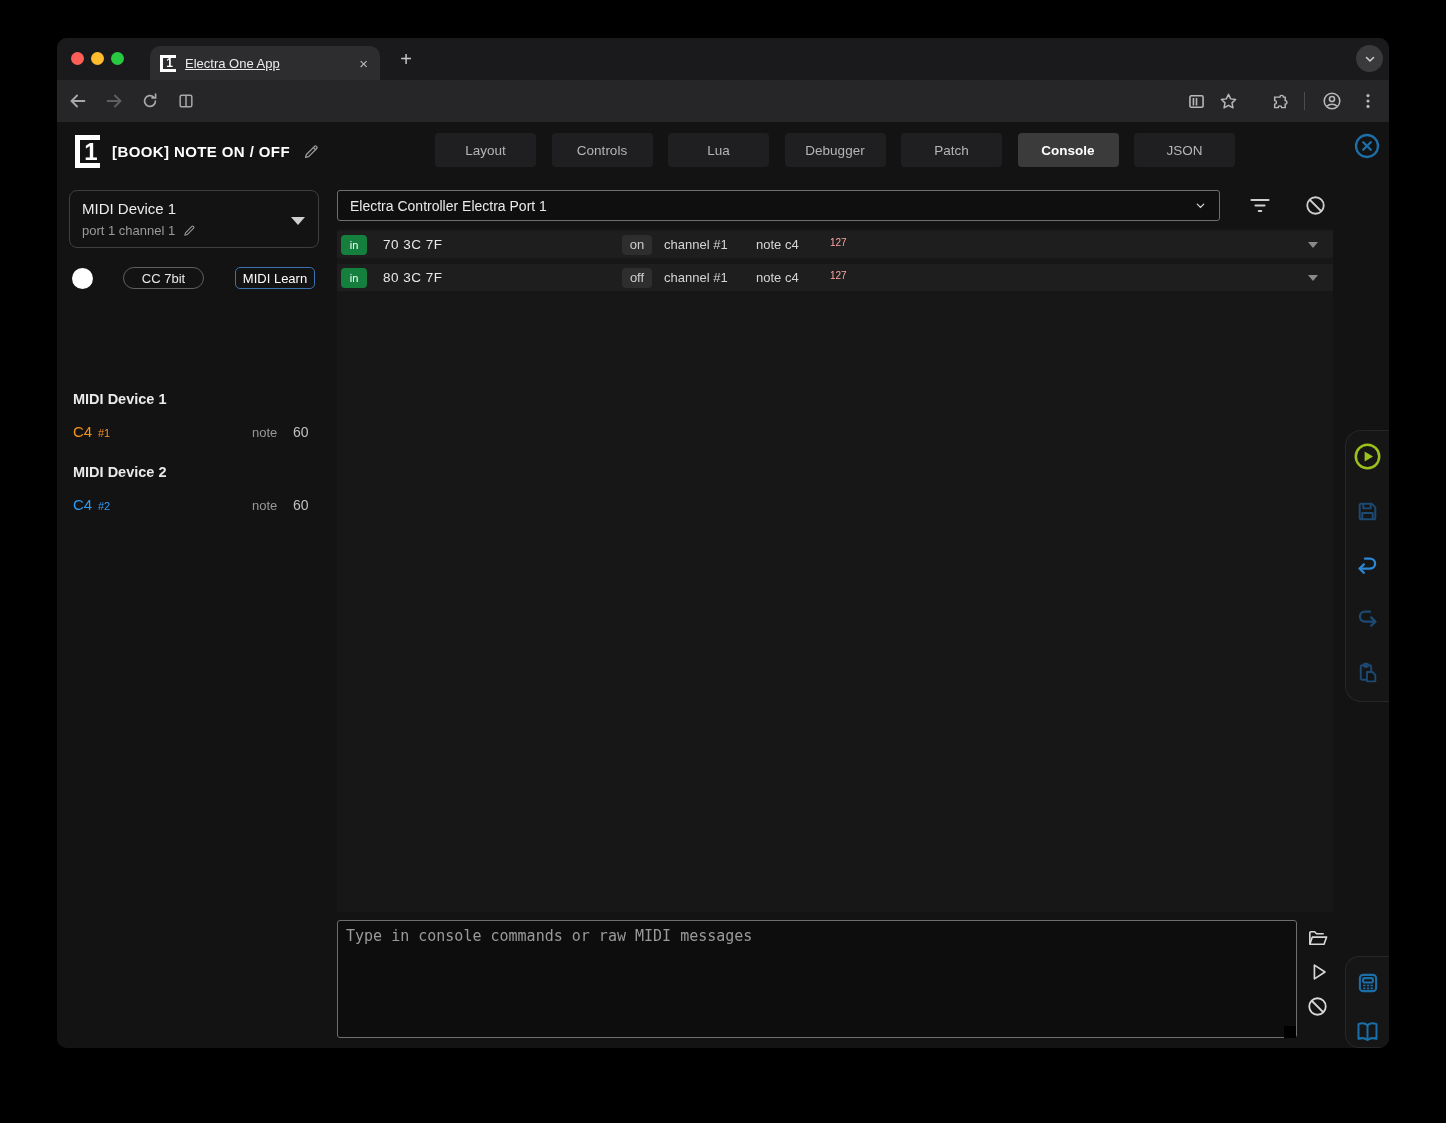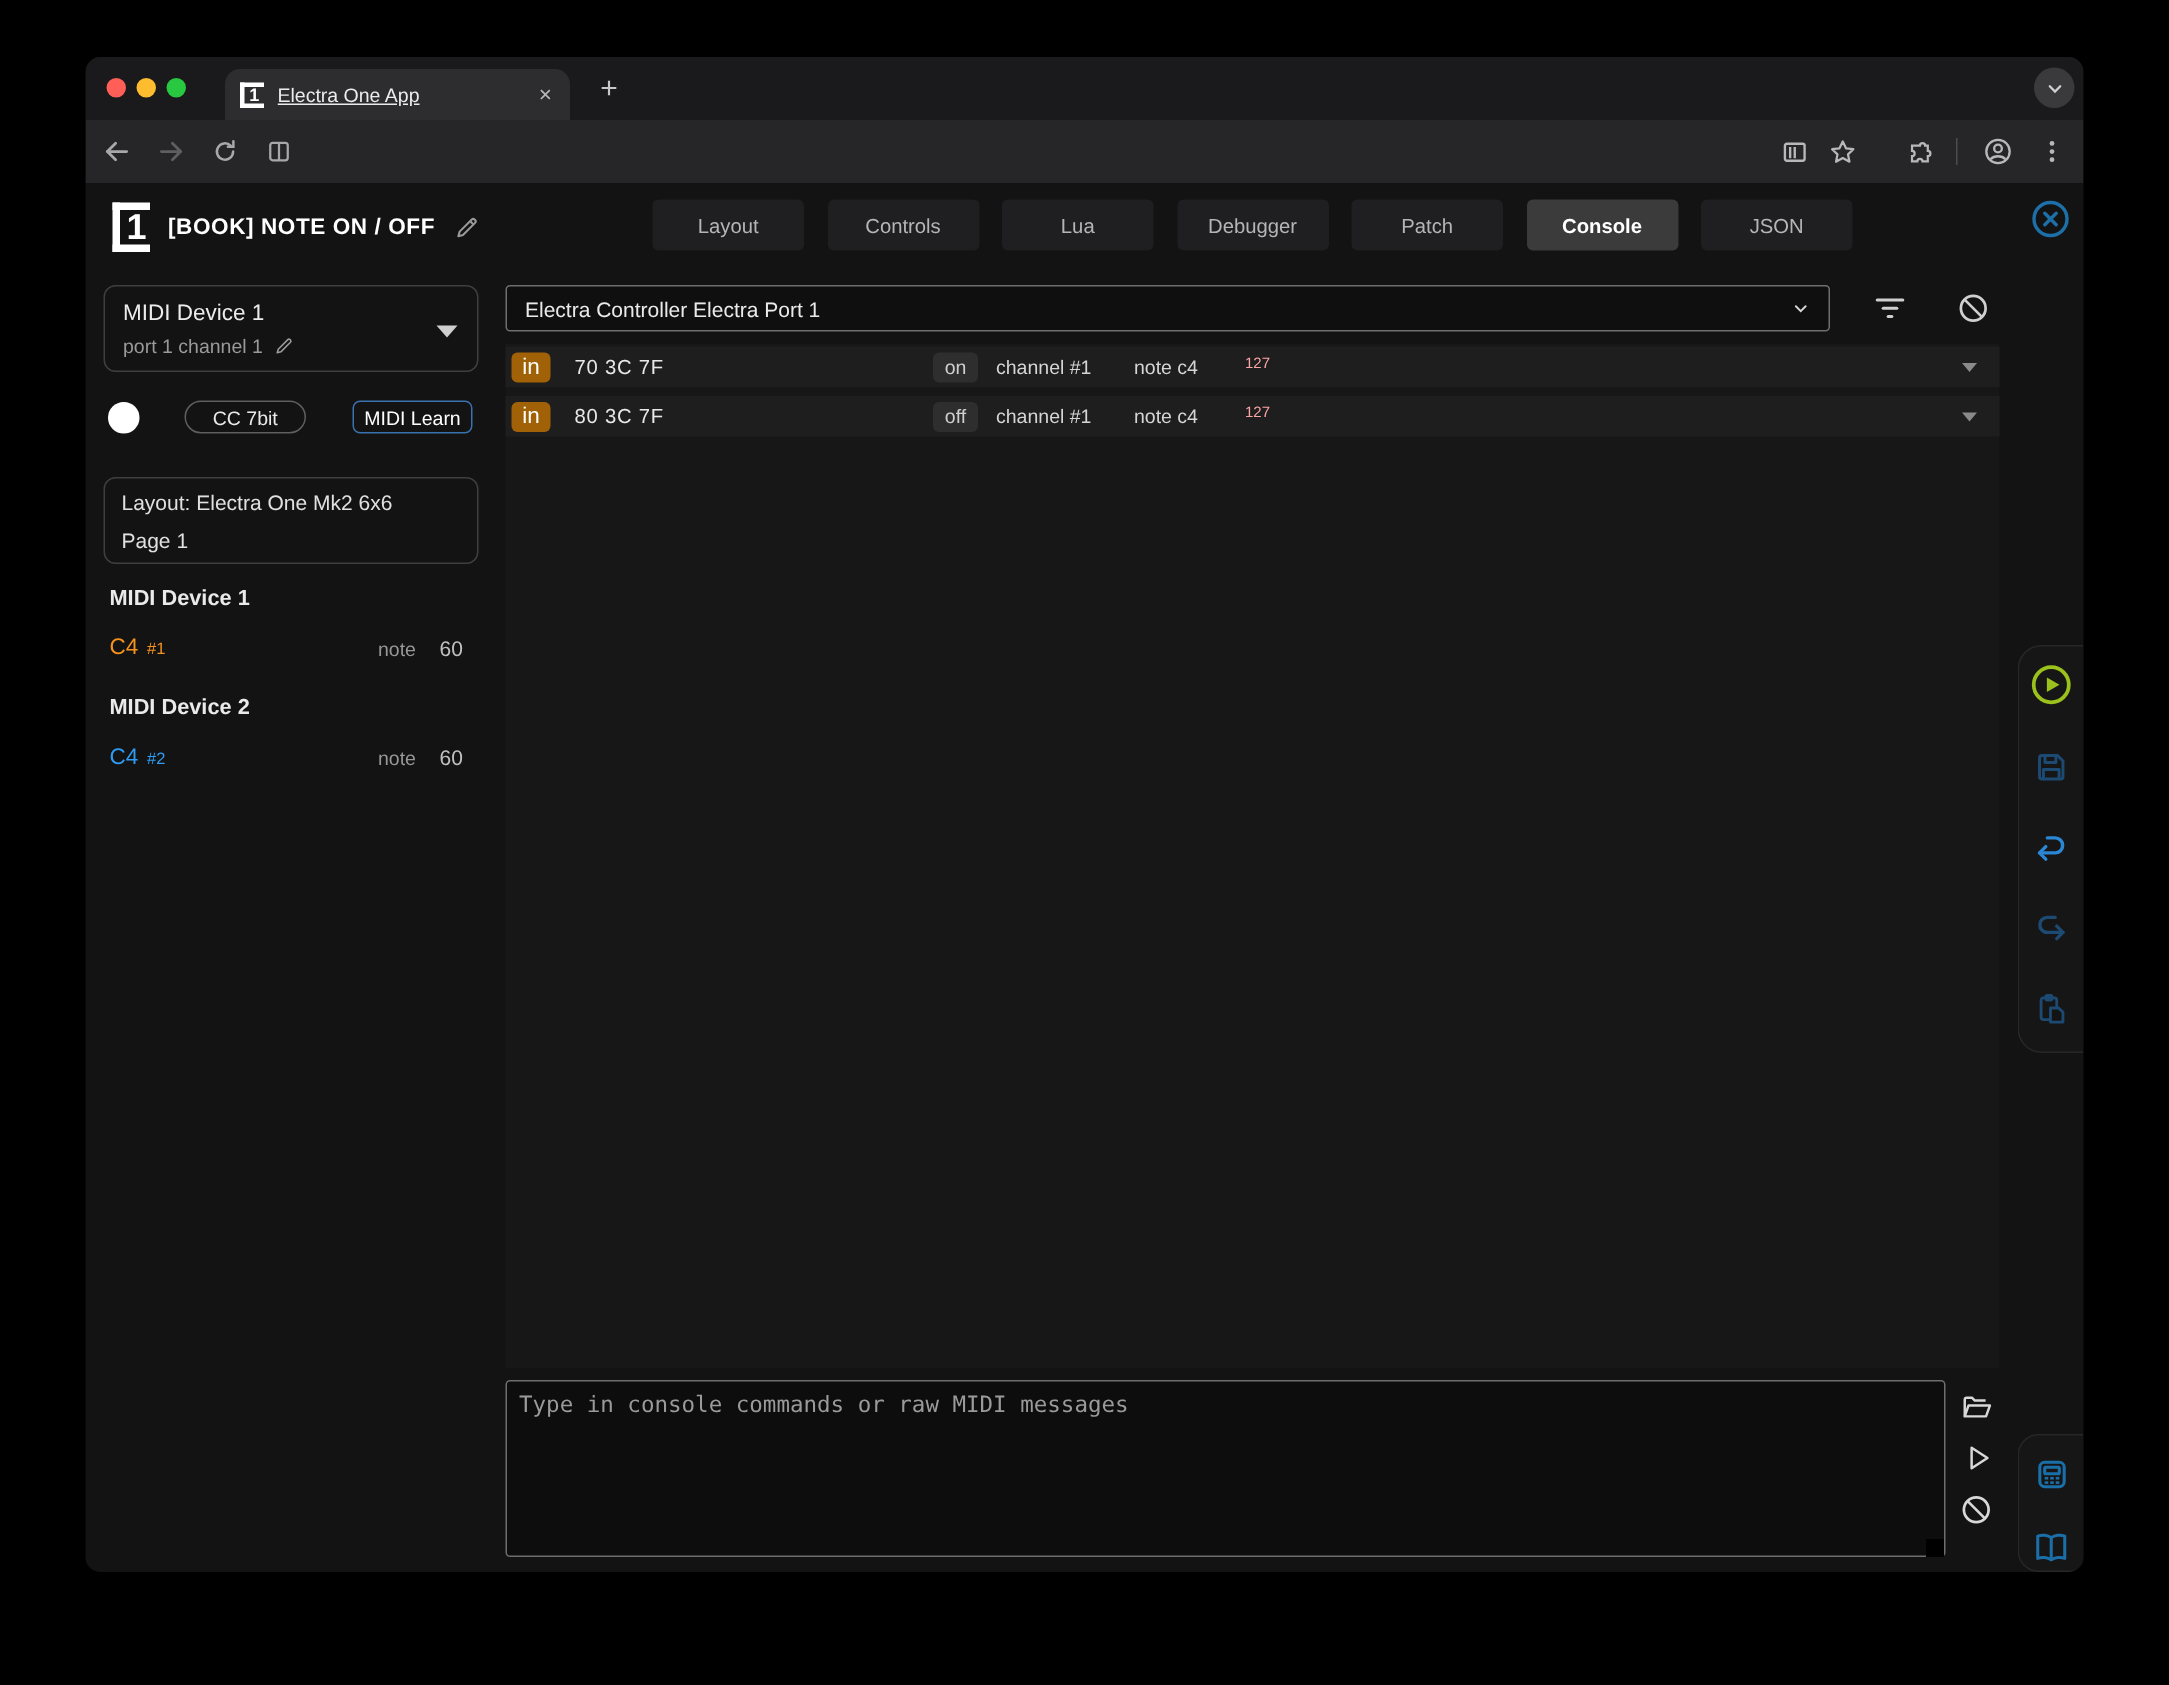--- a/index.html
+++ b/index.html
@@ -61,22 +61,22 @@
   .ctlval { position:absolute; left:236px; top:1px; font-size:14px; color:#c0c0c0; }
   .c-orange { color:#f6921e; } .c-blue { color:#2f9bf2; }
 
   
   .portselect { position:absolute; left:280px; top:68px; width:883px; height:31px; background:#0f0f0f; border:1px solid #6f6f6f;
                 border-radius:3px; display:flex; align-items:center; padding:0 12px; }
   .portselect span { flex:1; font-size:14px; color:#eaeaea; }
   .iconbtn { position:absolute; width:24px; height:24px; display:flex; align-items:center; justify-content:center; }
   .logpanel { position:absolute; left:280px; top:107px; width:996px; height:683px; background:#171717; padding-top:2px; }
   .logrow { position:relative; height:27px; background:#1e1e1e; margin-bottom:6px; }
-  .dirbadge { position:absolute; left:4px; top:3.5px; width:26px; height:20px; background:#a16207; border-radius:4px;
-              color:#fff; font-size:15px; display:flex; align-items:center; justify-content:center; }
+  .dirbadge { position:absolute; left:4px; top:3.5px; width:26px; height:20px; background:#15803d; border-radius:4px;
+              color:#fff; font-size:11px; display:flex; align-items:center; justify-content:center; }
   .bytes { position:absolute; left:46px; top:6px; font-size:13.5px; color:#e8e8e8; letter-spacing:.5px; }
   .statebadge { position:absolute; left:285px; top:3.5px; min-width:30px; height:20px; background:#2e2e2e; border-radius:4px;
                 color:#cfcfcf; font-size:13px; display:flex; align-items:center; justify-content:center; padding:0 4px; }
   .lchan { position:absolute; left:327px; top:6px; font-size:13px; color:#d5d5d5; }
   .lnote { position:absolute; left:419px; top:6px; font-size:13px; color:#d5d5d5; }
   .lval  { position:absolute; left:493px; top:6px; font-size:10px; color:#fca5a5; }
   .rowchev { position:absolute; right:15px; top:11px; width:0; height:0; border-left:5px solid transparent;
              border-right:5px solid transparent; border-top:6px solid #8a8a8a; }
   .cmdinput { position:absolute; left:280px; top:798px; width:960px; height:118px; background:#0d0d0d; border:1px solid #6e6e6e;
               border-radius:3px; resize:none; color:#cfcfcf; font-family:"DejaVu Sans Mono", monospace; font-size:15px; padding:6px 8px; outline:none; }
@@ -205,24 +205,20 @@
         <svg width="15" height="15" viewBox="0 0 24 24" fill="none" stroke="#9a9a9a" stroke-width="1.7" stroke-linejoin="round">
             <path d="M4.5 19.5 l1.1-3.8 L15.8 5.5 a1.7 1.7 0 0 1 2.4 0 l.4.4 a1.7 1.7 0 0 1 0 2.4 L8.4 18.5 z"></path>
           </svg>
       </div>
       <div class="devchev"></div>
     </div>
     <div class="toggle"></div>
     <button class="pillbtn cc7">CC 7bit</button>
     <button class="pillbtn mlearn">MIDI Learn</button>
 
-    <div class="layoutbox">
-      <div class="lline1">Layout: Electra One Mk2 6x6</div>
-      <div class="lline2">Page 1</div>
-    </div>
 
     <div class="devhead" style="top:269px">MIDI Device 1</div>
     <div class="ctlrow" style="top:301px">
       <span class="ctlname c-orange">C4</span>
       <span class="ctlid c-orange">#1</span>
       <span class="ctlkind">note</span>
       <span class="ctlval">60</span>
     </div>
 
     <div class="devhead" style="top:342px">MIDI Device 2</div>

